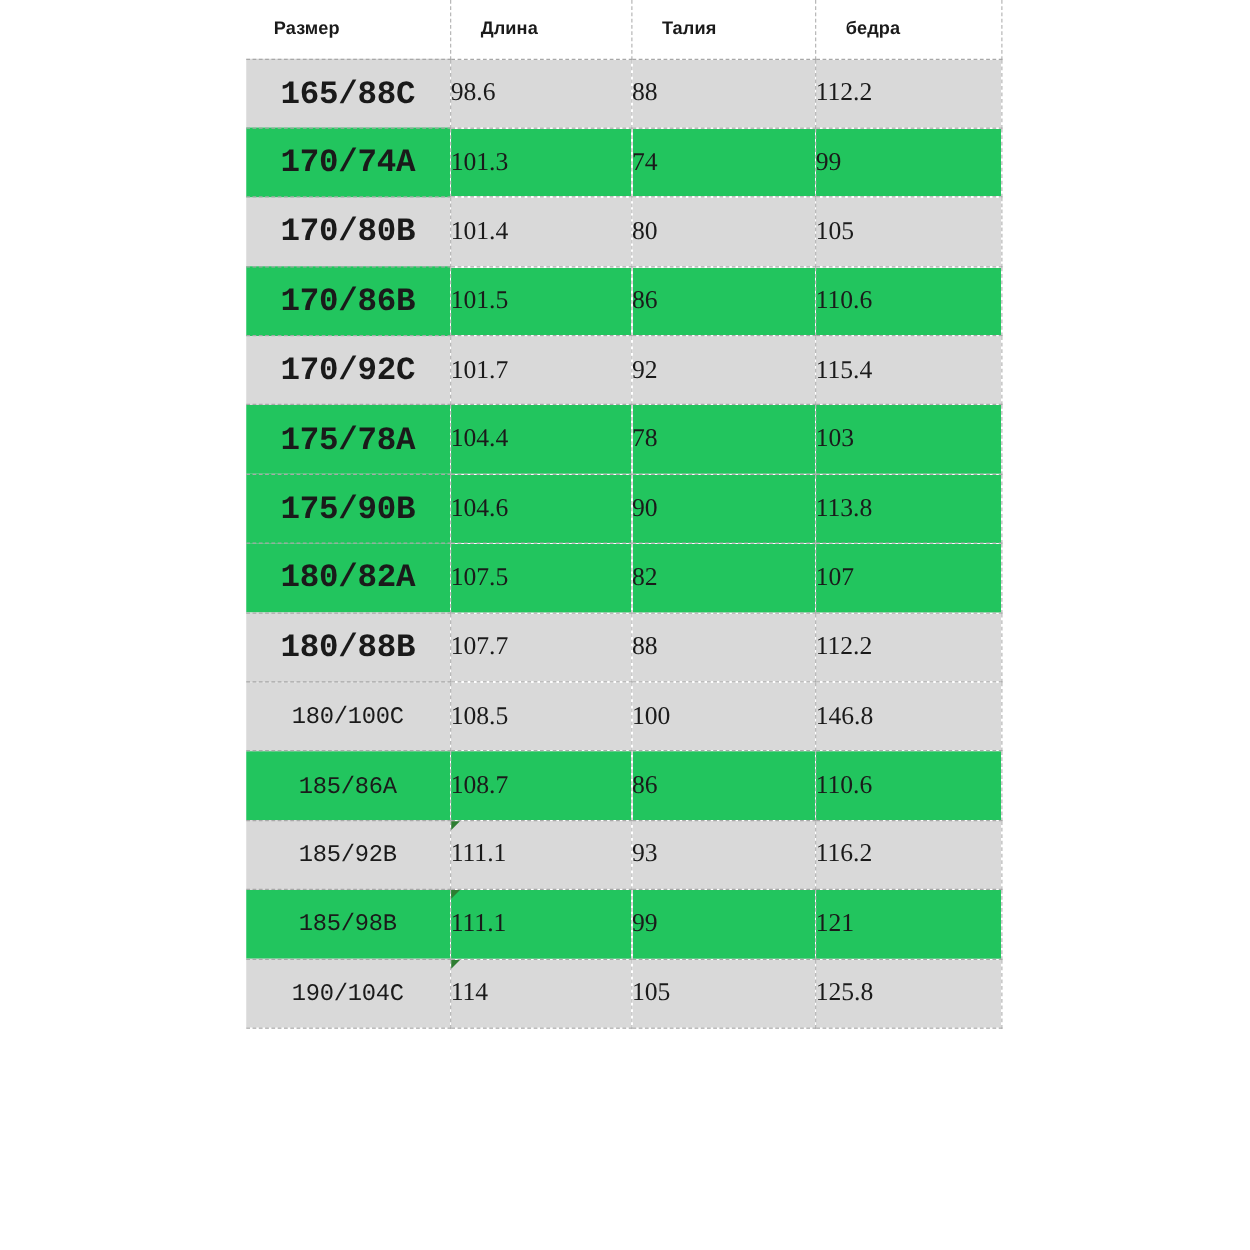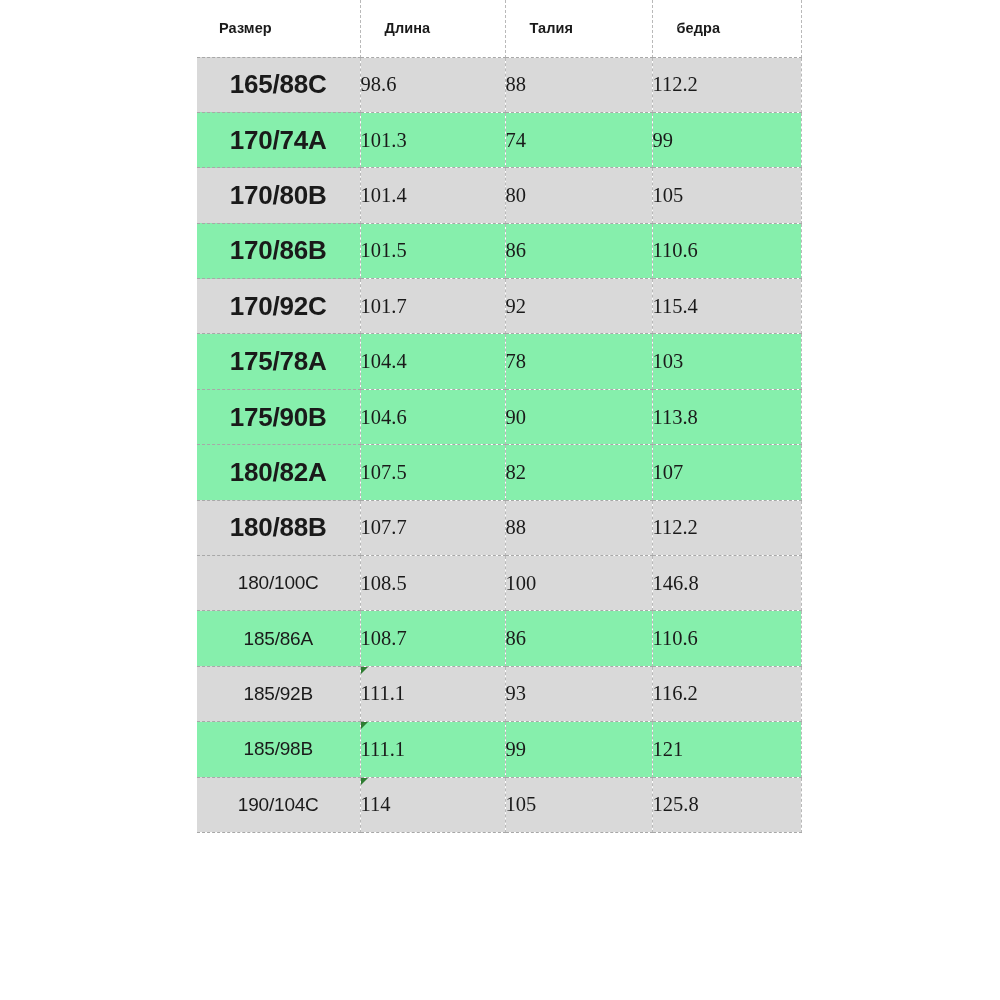--- a/index.html
+++ b/index.html
@@ -49,21 +49,21 @@
     box-sizing: border-box;
   }
   #size-table th:last-child,
   #size-table td:last-child {
     border-right: 1px dashed #b9b9b9;
   }
 
   
   #size-table thead tr {
     background: #ffffff;
-    height: 57px;
+    height: 47px;
   }
   #size-table thead th {
     font-family: "Liberation Sans", sans-serif;
     font-size: 14.5px;
     font-weight: bold;
     text-align: left;
     padding-left: 22px;
     letter-spacing: 0.1px;
     border-bottom: 1px dashed #a8a8a8;
   }
@@ -71,24 +71,24 @@
   #size-table thead th.h-waist,
   #size-table thead th.h-hips {
     padding-left: 24px;
   }
 
   
   #size-table tbody tr {
     height: 55.4px;
   }
   #size-table tbody tr.band-gray  { background: #d9d9d9; }
-  #size-table tbody tr.band-white { background: #86efac; }
+  #size-table tbody tr.band-white { background: #22c55e; }
 
   td.cell-size {
-    font-family: Liberation Sans, sans-serif;
+    font-family: Liberation Mono, monospace;
     font-size: 26px;
     text-align: center;
     color: #141414;
     letter-spacing: -0.2px;
   }
   tr.bold td.cell-size {
     font-weight: bold;
   }
   tr.plain td.cell-size {
     font-weight: normal;

